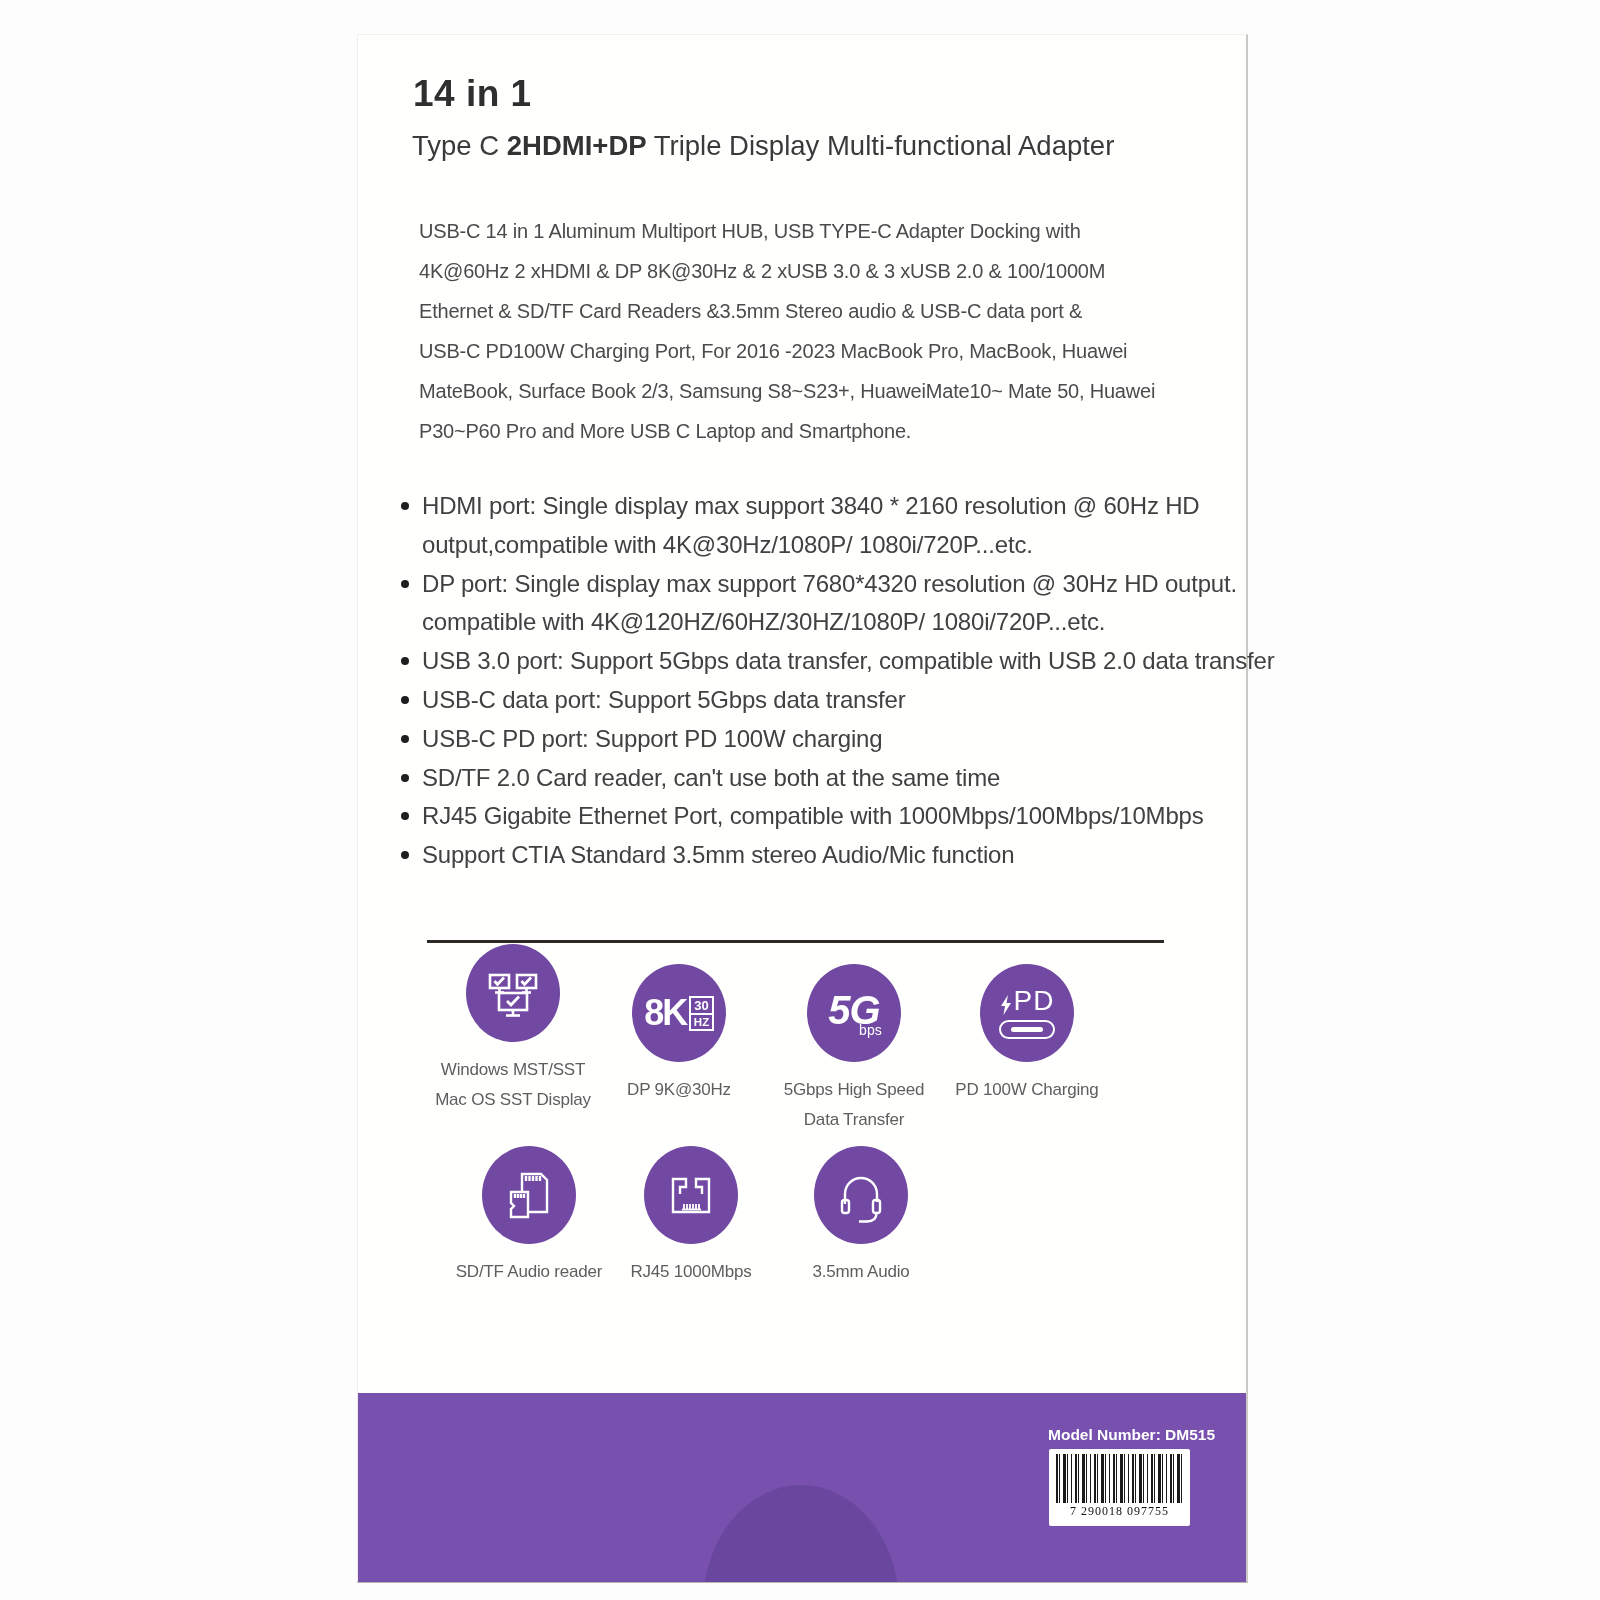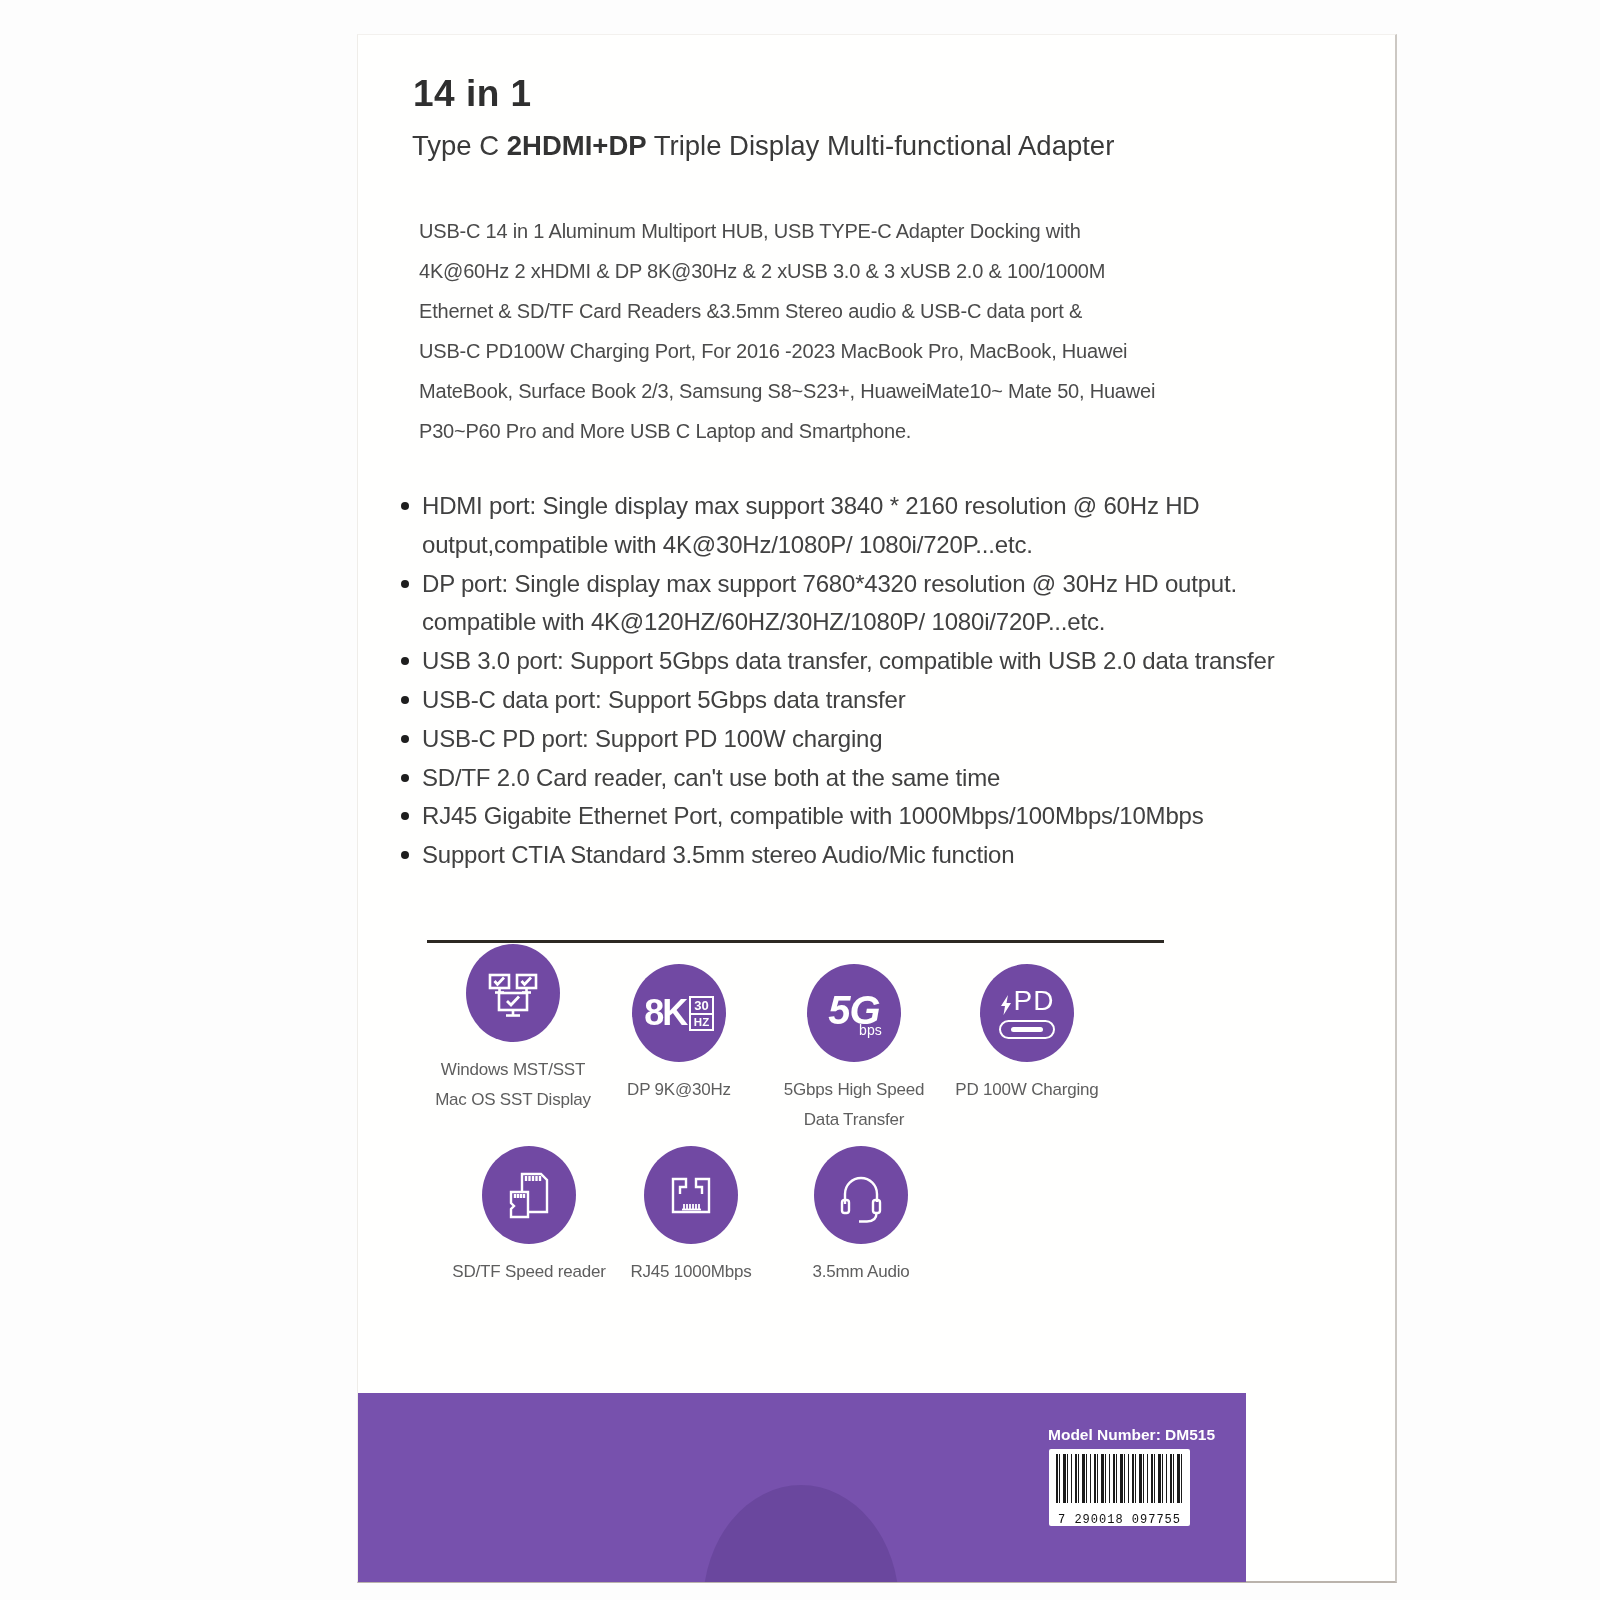--- a/index.html
+++ b/index.html
@@ -5,21 +5,21 @@
   :root{
     --band:#7751AD;
     --circle:#7149A3;
     --ink:#2f2f2f;
     --body-ink:#4b4b4b;
   }
   *{margin:0;padding:0;box-sizing:border-box;}
   html,body{width:1600px;height:1600px;background:#fdfdfd;
     font-family:"Liberation Sans", sans-serif;overflow:hidden;}
   .page{position:relative;width:1600px;height:1600px;}
-  .box{position:absolute;left:357px;top:34px;width:1040px;height:1549px;
+  .box{position:absolute;left:357px;top:34px;width:891px;height:1549px;
     background:#fffffe;
     border-left:1px solid #efede9;border-top:1px solid #f3f1ee;
     border-right:2px solid #ccc8c3;border-bottom:2px solid #bab3ac;}
   .title{position:absolute;left:55px;top:38px;font-size:37px;font-weight:700;
     color:var(--ink);letter-spacing:.5px;}
   .subtitle{position:absolute;left:54px;top:95px;font-size:27.5px;color:#3a3a3a;white-space:nowrap;}
   .subtitle b{font-weight:700;color:#333;}
   .desc{position:absolute;left:61px;top:176px;font-size:20px;line-height:40px;
     color:var(--body-ink);letter-spacing:-.2px;white-space:nowrap;}
   ul.bullets{position:absolute;left:43px;top:452px;list-style:none;}
@@ -55,21 +55,21 @@
   .dome{position:absolute;left:345px;top:92px;width:196px;height:170px;
     border-radius:98px 98px 0 0 / 120px 120px 0 0;background:rgba(25,5,60,.13);}
   .model{position:absolute;left:690px;top:33px;width:146px;text-align:center;
     font-size:15.5px;font-weight:700;color:#fff;white-space:nowrap;}
   .barcode{position:absolute;left:691px;top:56px;width:141px;height:77px;
     background:#fff;border-radius:2px;padding:5px 7px 2px;}
   .bars{height:49px;background:repeating-linear-gradient(90deg,
     #1a1a1a 0 2px,#fff 2px 3px,#1a1a1a 3px 4px,#fff 4px 7px,
     #1a1a1a 7px 10px,#fff 10px 11px,#1a1a1a 11px 12px,#fff 12px 15px,
     #1a1a1a 15px 16px,#fff 16px 19px);}
-  .digits{margin-top:10px;font-family:Liberation Mono, monospace;
+  .digits{margin-top:1px;font-family:Liberation Serif, serif;
     font-size:12px;letter-spacing:1px;color:#111;text-align:center;white-space:nowrap;}
   svg{display:block;}
 </style>
 </head>
 <body>
 
 <div class="page">
   <div class="box">
 
     <div class="title">14 in 1</div>
@@ -206,21 +206,21 @@
             <line x1="38.5" y1="12" x2="38.5" y2="17"></line>
           <line x1="42" y1="12" x2="42" y2="17"></line>
           <path d="M13 28 H30 V53 H13 V45 L16 42 L13 39 Z" fill="#7149A3"></path>
           <line x1="17" y1="30" x2="17" y2="34"></line>
             <line x1="20" y1="30" x2="20" y2="34"></line>
           <line x1="23" y1="30" x2="23" y2="34"></line>
             <line x1="26" y1="30" x2="26" y2="34"></line>
         </svg>
       </div>
       <div class="label">
-        <div>SD/TF Speed reader</div>
+        <div>SD/TF Audio reader</div>
       </div>
     </div>
 
     <div class="cell" style="left:233px;top:1111px;">
       <div class="circle">
         <svg width="62" height="62" viewBox="0 0 62 62" fill="none" stroke="#fff" stroke-width="2.4">
           <path d="M13 30 L13 15 L26 15 L26 23 L20 23 L20 30"></path>
           <path d="M49 30 L49 15 L36 15 L36 23 L42 23 L42 30"></path>
           <path d="M13 30 L13 48 L49 48 L49 30"></path>
           <line x1="20" y1="30" x2="42" y2="30" stroke-width="0" opacity="0"></line>

